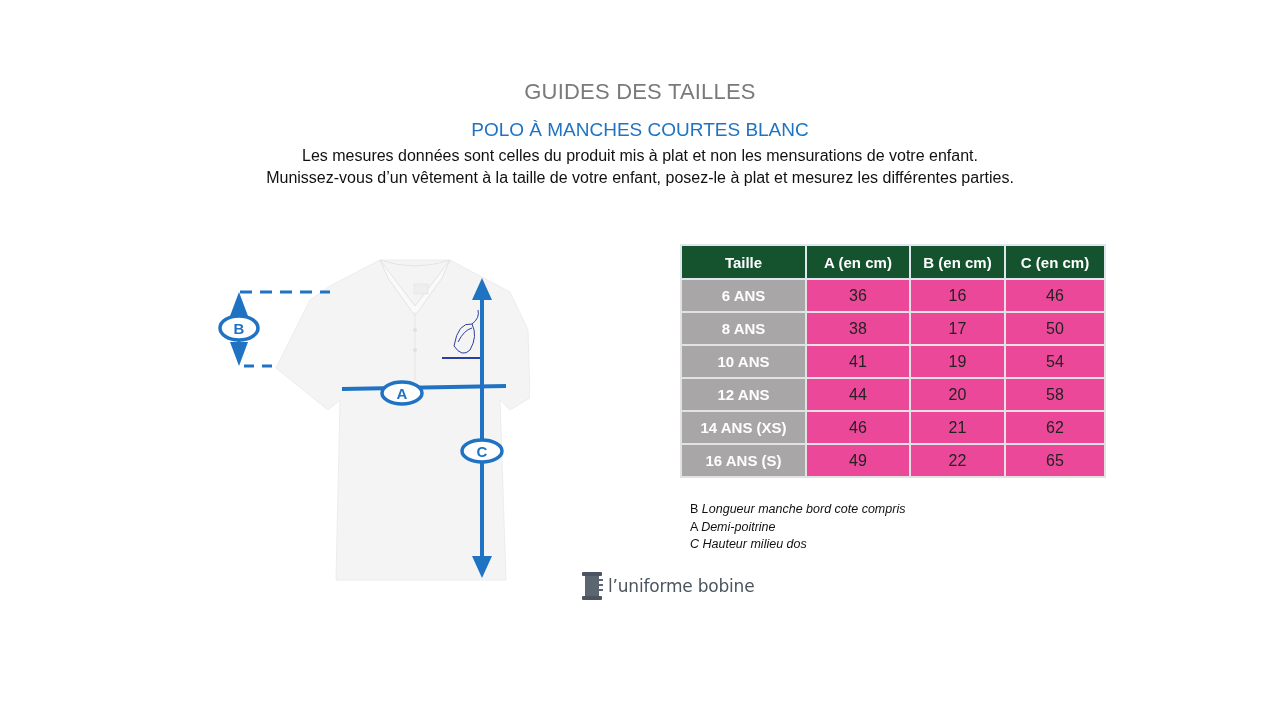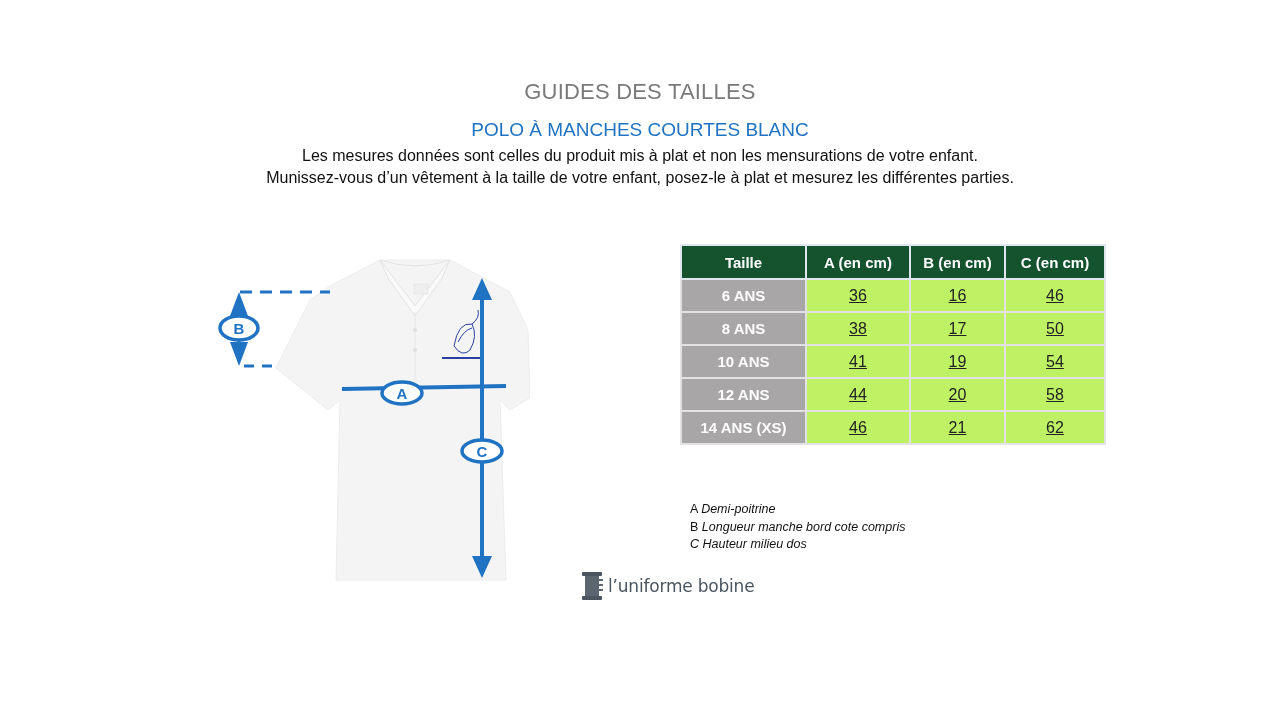--- a/index.html
+++ b/index.html
@@ -34,21 +34,21 @@
     .size-table th, .size-table td {
       border: 2px solid #e2e2e2; text-align: center; padding: 0; height: 31px; font-size: 15px;
     }
     .size-table th {
       background: #14532d; color: #ffffff; font-weight: bold; height: 32px;
       border-color: #dfe6ee;
     }
     .size-table td.size-cell {
       background: #a8a6a6; color: #ffffff; font-weight: bold;
     }
-    .size-table td.val { color: #222; background: #bef264; font-size: 16px; text-decoration: underline; }
+    .size-table td.val { color: #222; background: #ec4899; font-size: 16px; }
     .col0 { width: 123px; } .col1 { width: 102px; } .col2 { width: 93px; } .col3 { width: 98px; }
 
     .legend { position: absolute; left: 690px; top: 501px; font-size: 12.5px; line-height: 17.5px; color: #111; }
     .legend .term { font-style: italic; }
 
     .brand { position: absolute; left: 580px; top: 569px; height: 34px; display: flex; align-items: center; }
     .brand-text { font-family: "DejaVu Sans", sans-serif; font-size: 17px; color: #4a5560; margin-left: 4px; letter-spacing: -0.2px; }
   </style>
 </head>
 <body>
@@ -133,31 +133,37 @@
       <td class="val">44</td>
       <td class="val">20</td>
       <td class="val">58</td>
     </tr>
     <tr>
       <td class="size-cell">14 ANS (XS)</td>
       <td class="val">46</td>
       <td class="val">21</td>
       <td class="val">62</td>
     </tr>
+    <tr>
+      <td class="size-cell">16 ANS (S)</td>
+      <td class="val">49</td>
+      <td class="val">22</td>
+      <td class="val">65</td>
+    </tr>
   </tbody>
 </table>
 
 <div class="legend">
   <div>
+    <span>B</span>
+    <span class="term">Longueur manche bord cote compris</span>
+  </div>
+  <div>
     <span>A</span>
     <span class="term">Demi-poitrine</span>
-  </div>
-  <div>
-    <span>B</span>
-    <span class="term">Longueur manche bord cote compris</span>
   </div>
   <div>
     <span class="term">C</span>
     <span class="term">Hauteur milieu dos</span>
   </div>
 </div>
 
 <div class="brand">
   <svg width="24" height="32" viewBox="0 0 24 32">
     <rect x="2" y="2" width="20" height="4" rx="1" fill="#4a5560"></rect>

